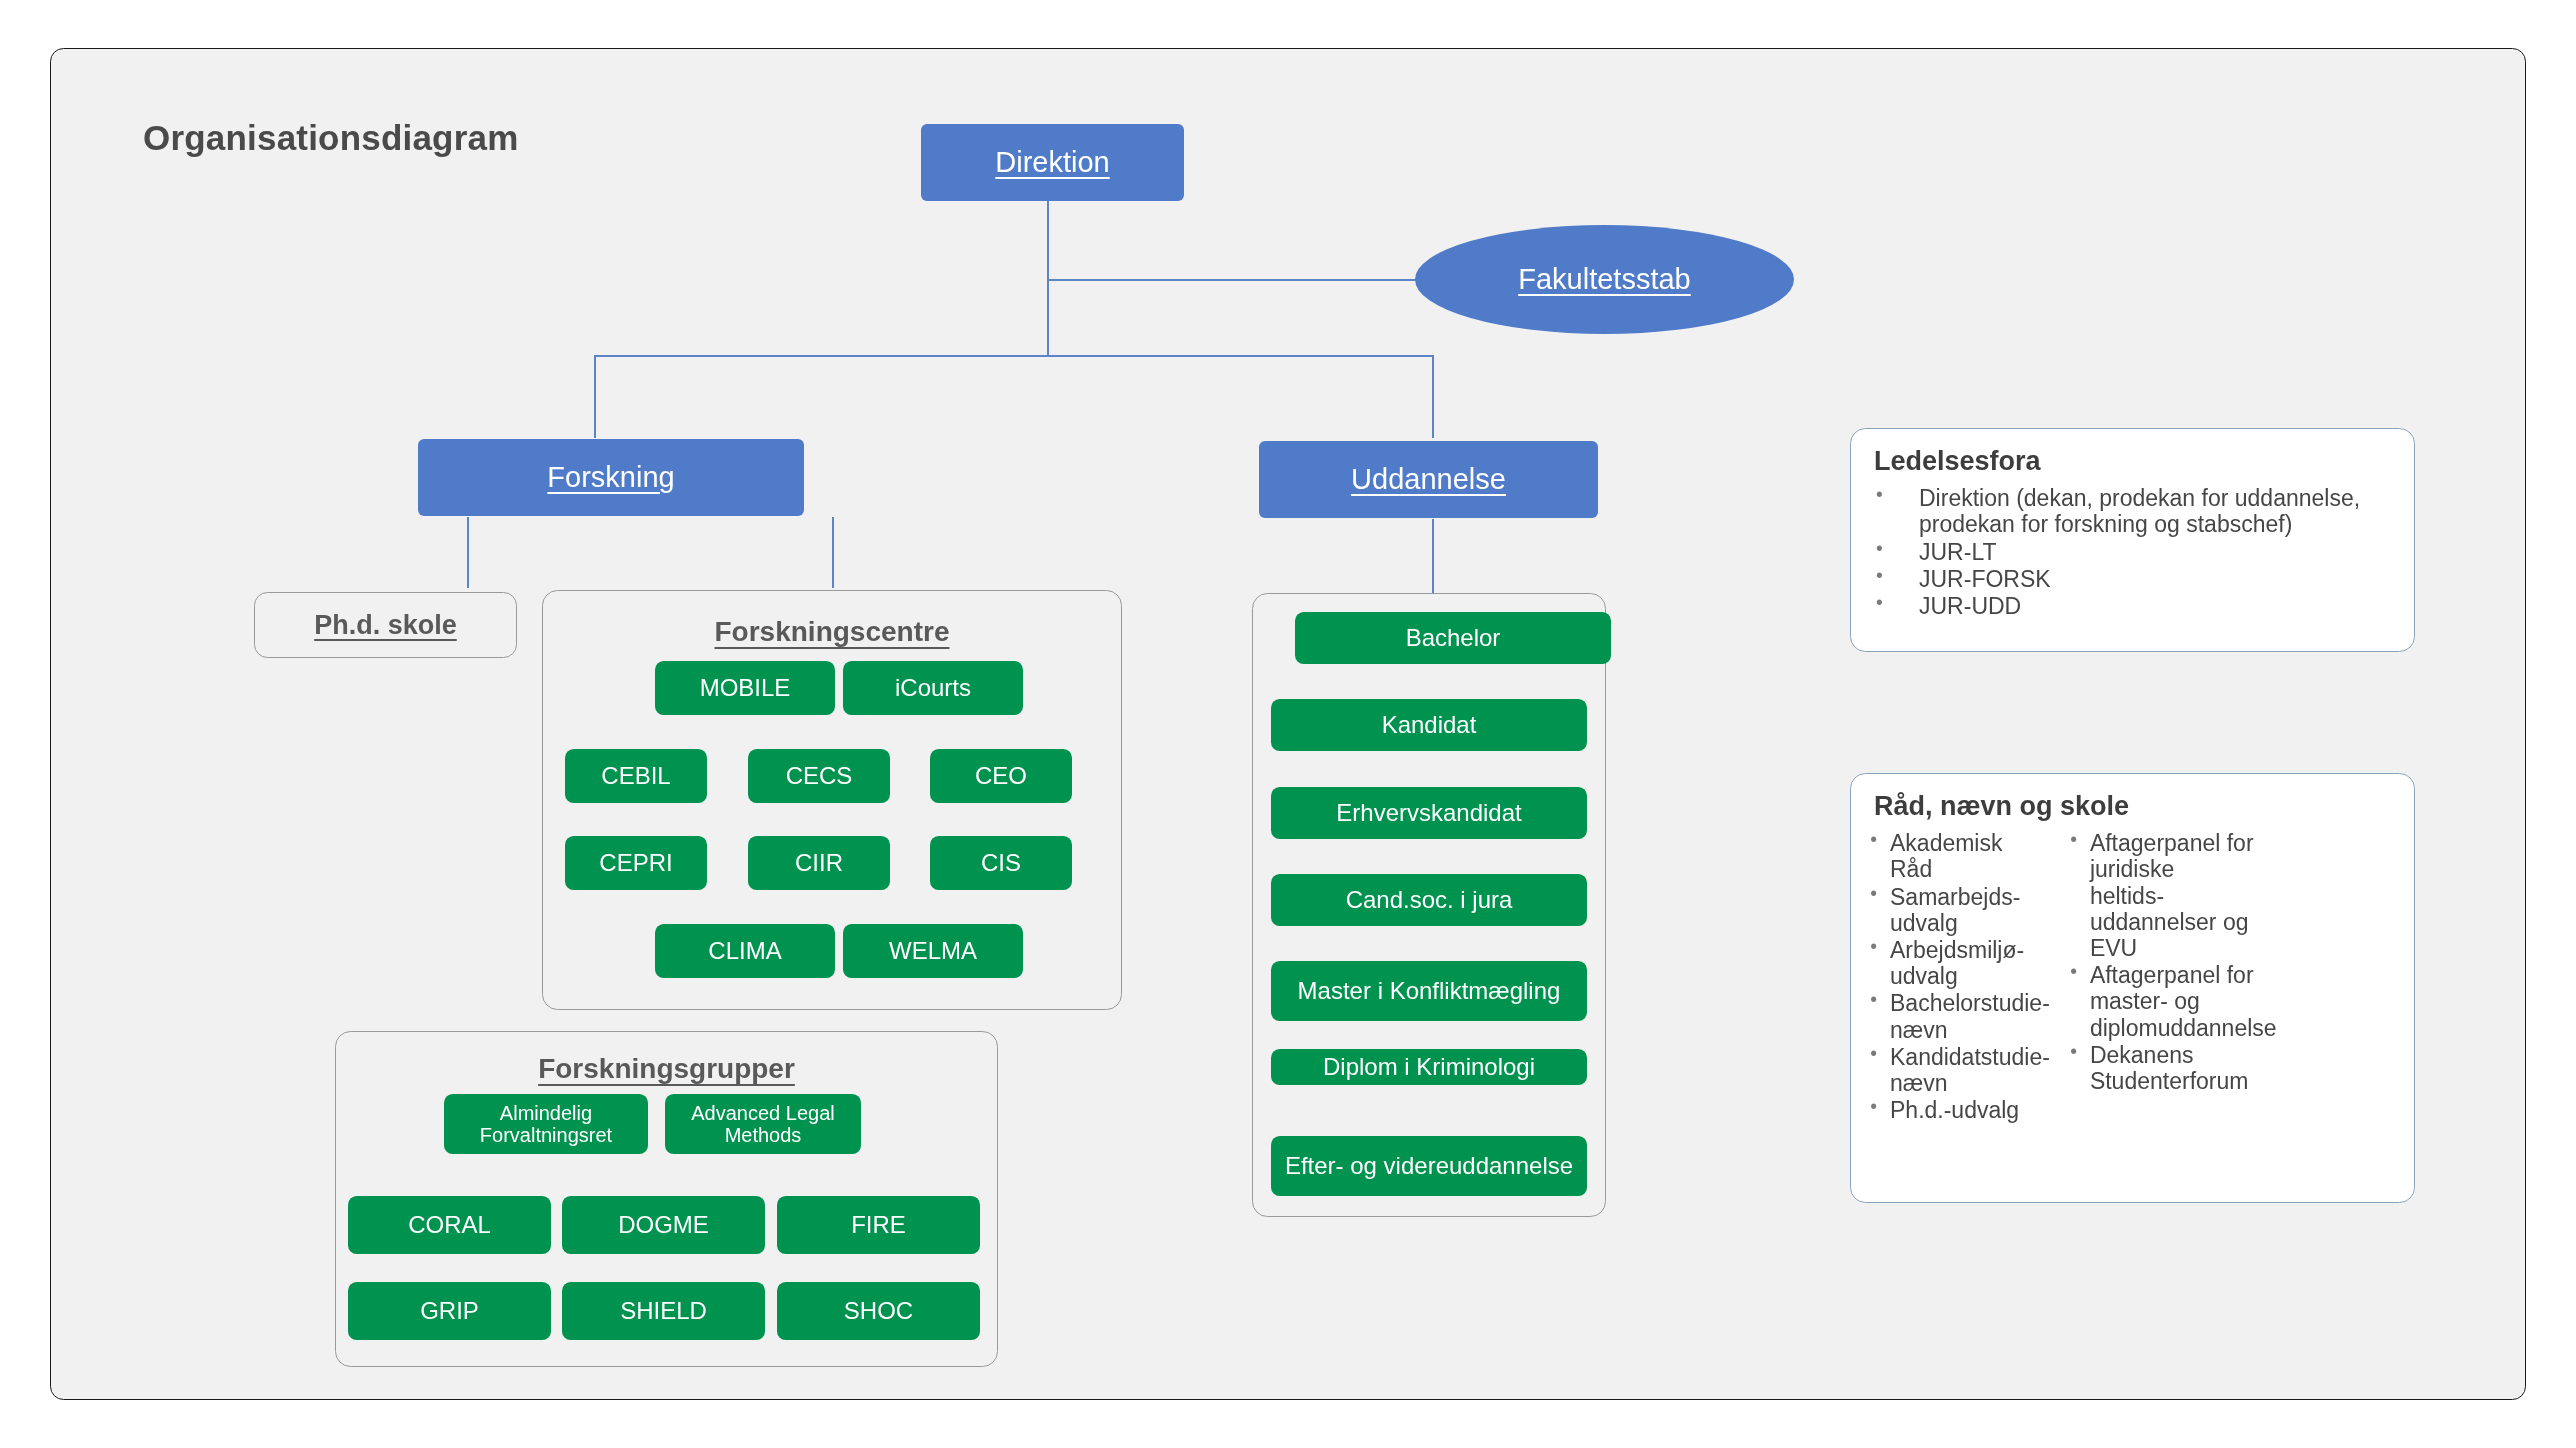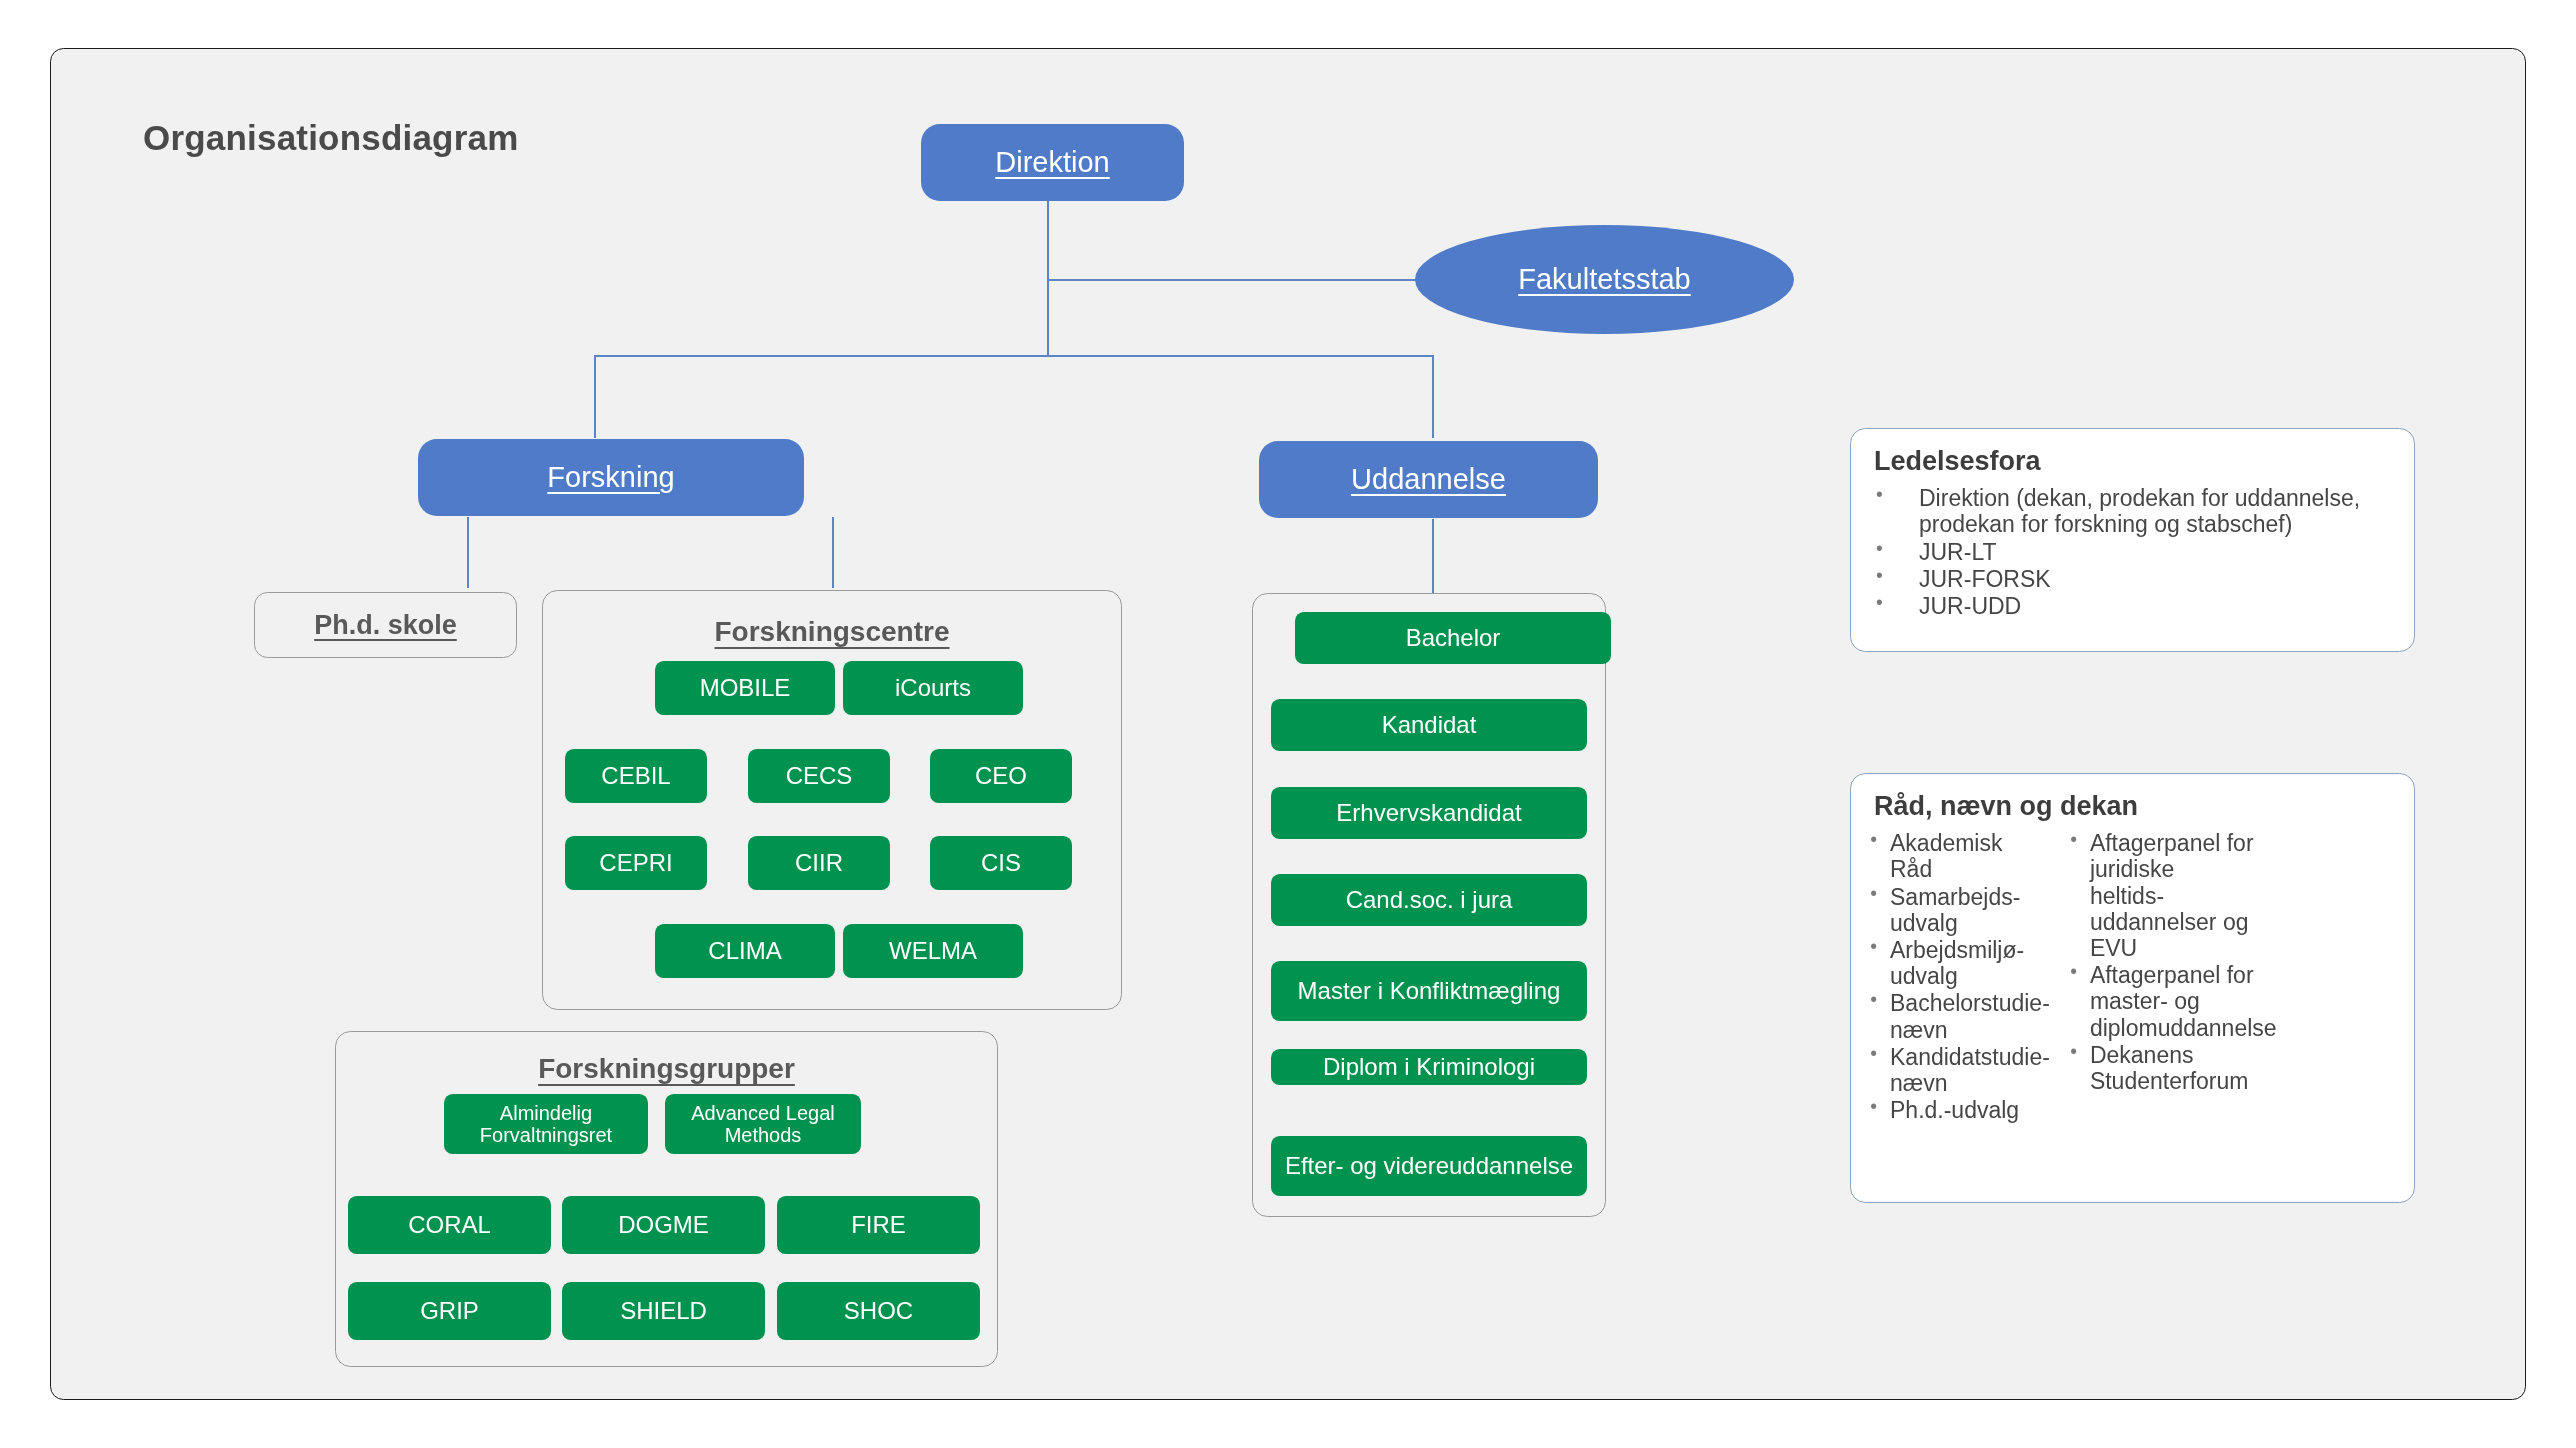--- a/index.html
+++ b/index.html
@@ -48,21 +48,21 @@
     position: absolute;
     background: #5d84c6;
   }
   .conn-v { width: 1.9px; }
   .conn-h { height: 1.9px; }
 
   
   .blue-box {
     position: absolute;
     background: #4f7bc9;
-    border-radius: 19px;
+    border-radius: 6px;
     display: flex;
     align-items: center;
     justify-content: center;
     color: #ffffff;
     font-size: 29px;
     text-decoration: underline;
     text-underline-offset: 4.8px;
     text-align: center;
     line-height: 1.15;
   }
@@ -322,21 +322,21 @@
     <div class="info-panel-title">Ledelsesfora</div>
     <ul class="bullet-list" style="margin-right:15.5px;">
       <li>Direktion (dekan, prodekan for uddannelse, prodekan for forskning og stabschef)</li>
       <li>JUR-LT</li>
       <li>JUR-FORSK</li>
       <li>JUR-UDD</li>
     </ul>
   </div>
 
   <div class="info-panel" id="rad-panel" style="left:1850px; top:773px; width:565px; height:430px;">
-    <div class="info-panel-title">Råd, nævn og dekan</div>
+    <div class="info-panel-title">Råd, nævn og skole</div>
     <div id="rad-panel-columns">
       <ul class="bullet-list" id="rad-col-left">
         <li>Akademisk Råd</li>
         <li>Samarbejds-udvalg</li>
         <li>Arbejdsmiljø-udvalg</li>
         <li>Bachelorstudie-nævn</li>
         <li>Kandidatstudie-nævn</li>
         <li>Ph.d.-udvalg</li>
       </ul>
       <ul class="bullet-list" id="rad-col-right">

